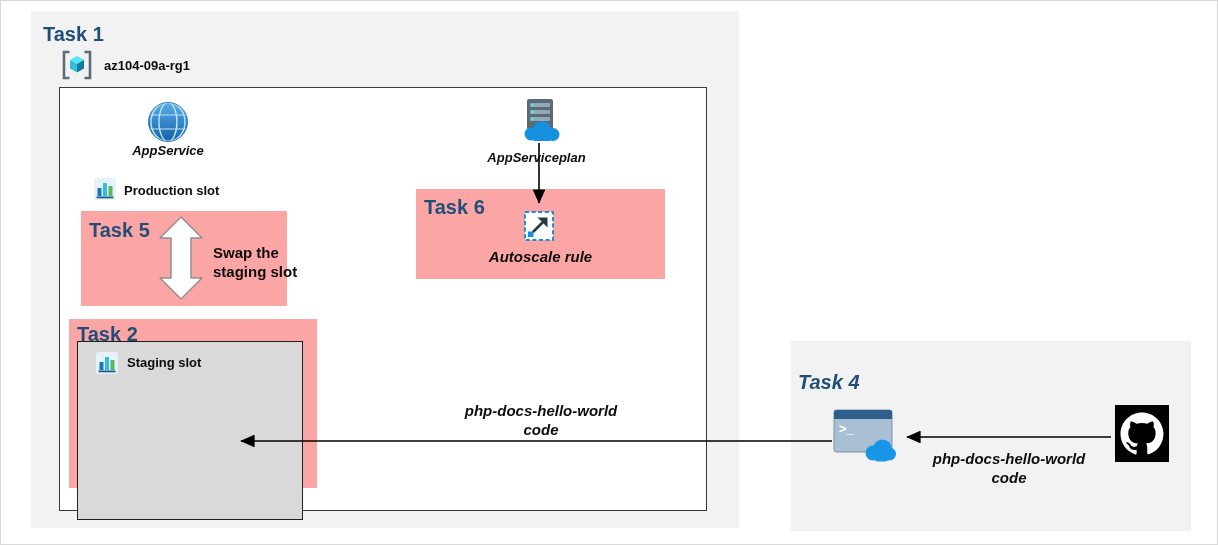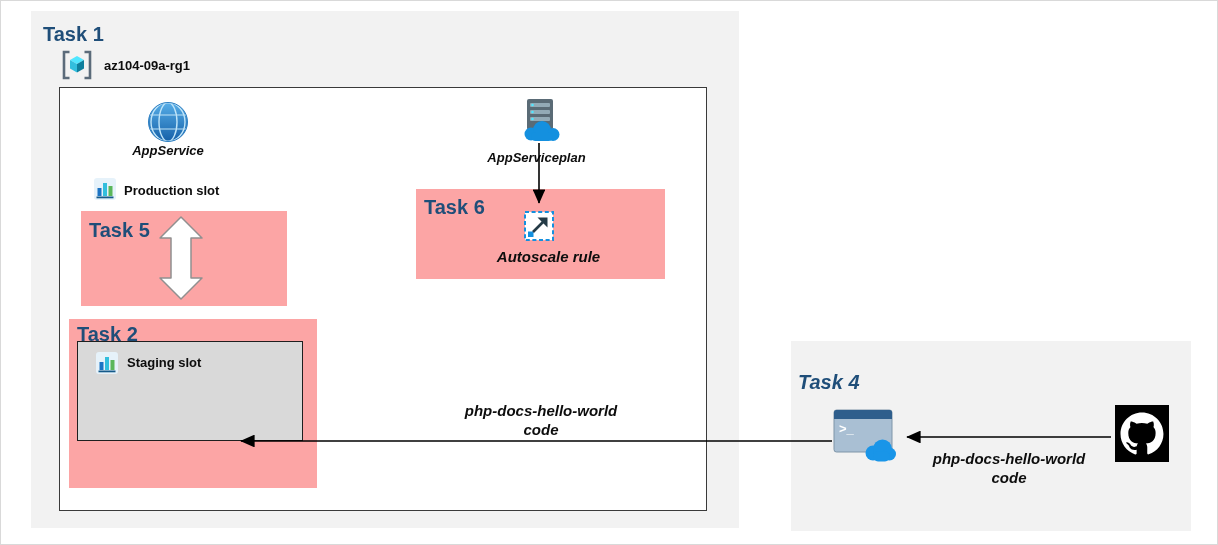--- a/index.html
+++ b/index.html
@@ -96,37 +96,38 @@
     <rect x="15.5" y="9" width="4" height="10" fill="#5BB75B"></rect>
     <rect x="3.5" y="19.5" width="17" height="1.8" fill="#155A8A"></rect>
   </svg>
   <span class="lbl" style="left:123px; top:182px;">Production slot</span>
 
   <div class="abs panel-gray" style="left:80px; top:210px; width:206px; height:95px;">
     <span class="task-label" style="left:8px; top:8px;">Task 5</span>
     <svg class="icon" style="left:78px; top:5px;" width="44" height="84" viewBox="0 0 44 84">
       <polygon points="22,1 43,22 32,22 32,62 43,62 22,83 1,62 12,62 12,22 1,22" fill="#FFFFFF" stroke="#909090" stroke-width="1.5" stroke-linejoin="round"></polygon>
     </svg>
+    <div class="wrap-lbl" style="left:132px; top:32px; width:118px;">Swap the staging slot</div>
   </div>
 
   <div class="abs panel-gray" style="left:415px; top:188px; width:249px; height:90px;">
     <span class="task-label" style="left:8px; top:7px;">Task 6</span>
     <svg class="icon" style="left:107px; top:21px;" width="32" height="32" viewBox="0 0 32 32">
       <rect x="2" y="2" width="28" height="28" fill="#FFFFFF" stroke="#1490DF" stroke-width="2" stroke-dasharray="4 2.6"></rect>
       <rect x="5" y="21.5" width="5.5" height="5.5" fill="#1490DF"></rect>
       <line x1="10" y1="22" x2="21" y2="11" stroke="#243A46" stroke-width="2.6"></line>
       <polygon points="14.5,7.5 24.5,7.5 24.5,17.5" fill="#243A46"></polygon>
     </svg>
-    <div class="wrap-lbl center" style="left:0; top:58px; width:100%;margin-left:8px;">Autoscale rule</div>
+    <div class="wrap-lbl center" style="left:0; top:58px; width:100%;">Autoscale rule</div>
   </div>
 
   <div class="abs panel-gray" style="left:68px; top:318px; width:248px; height:169px;">
     <span class="task-label" style="left:8px; top:4px;">Task 2</span>
 
-    <div class="abs bordered-inner" style="left:8px; top:22px; width:226px; height:100px;">
+    <div class="abs bordered-inner" style="left:8px; top:22px; width:226px; height:179px;">
       <svg class="icon" style="left:17px; top:9px;" width="24" height="24" viewBox="0 0 24 24">
         <rect x="1" y="1" width="22" height="22" rx="3" fill="#E6F2FA"></rect>
         <rect x="4.5" y="11" width="4" height="8" fill="#1B74C4"></rect>
         <rect x="10" y="6" width="4" height="13" fill="#32BEDD"></rect>
         <rect x="15.5" y="9" width="4" height="10" fill="#5BB75B"></rect>
         <rect x="3.5" y="19.5" width="17" height="1.8" fill="#155A8A"></rect>
       </svg>
       <span class="lbl" style="left:49px; top:13px;">Staging slot</span>
 
     </div>

